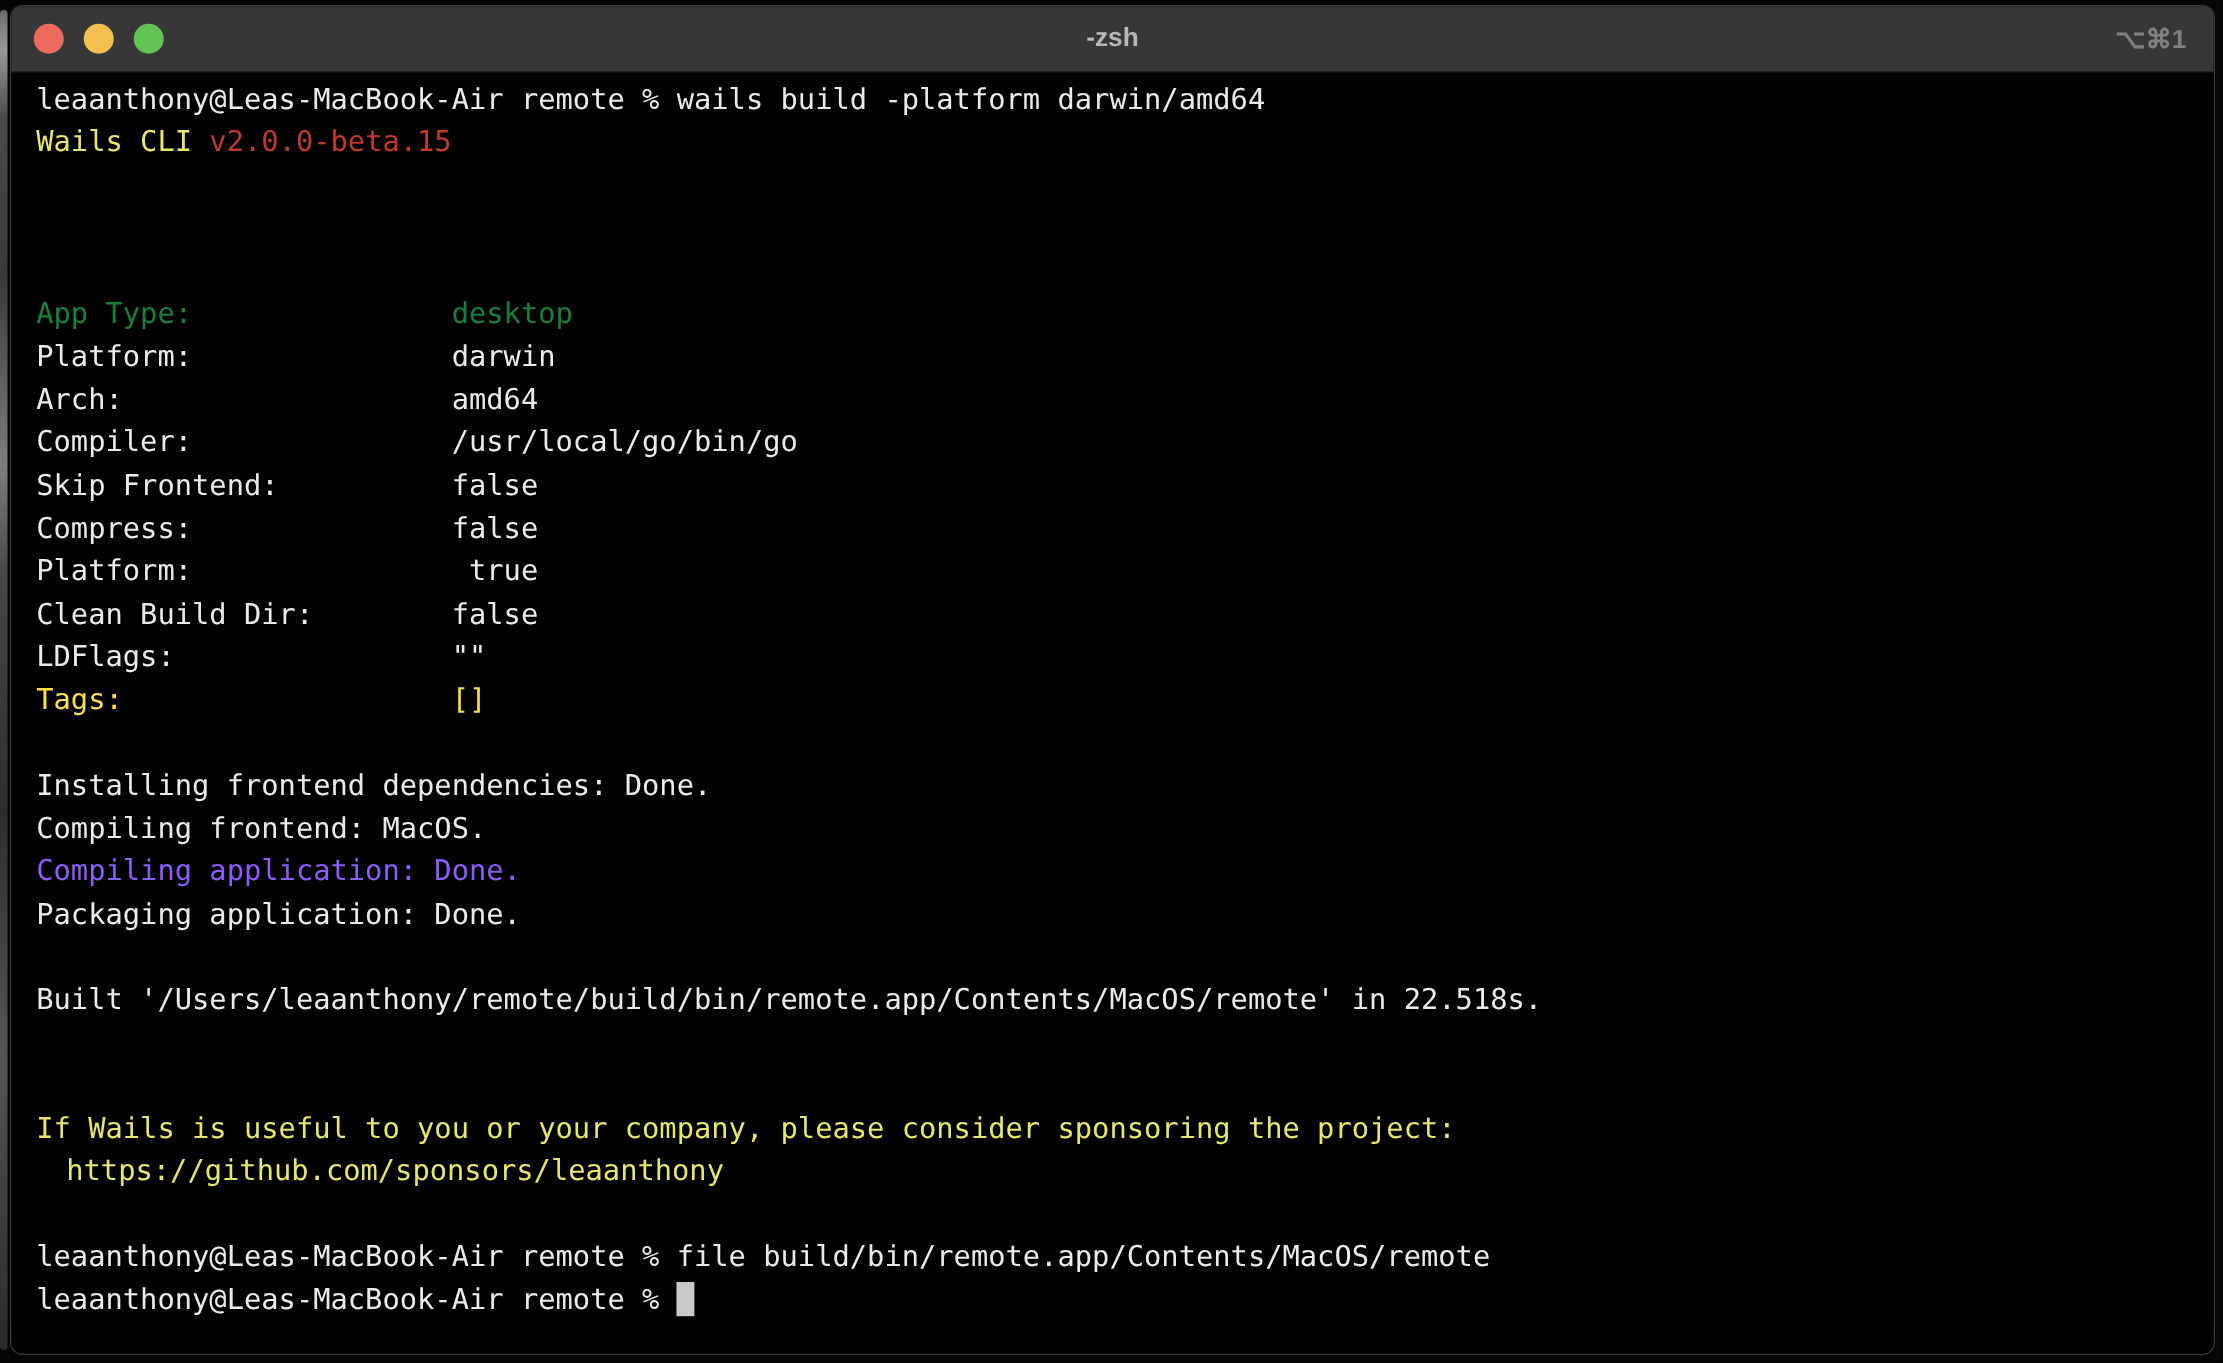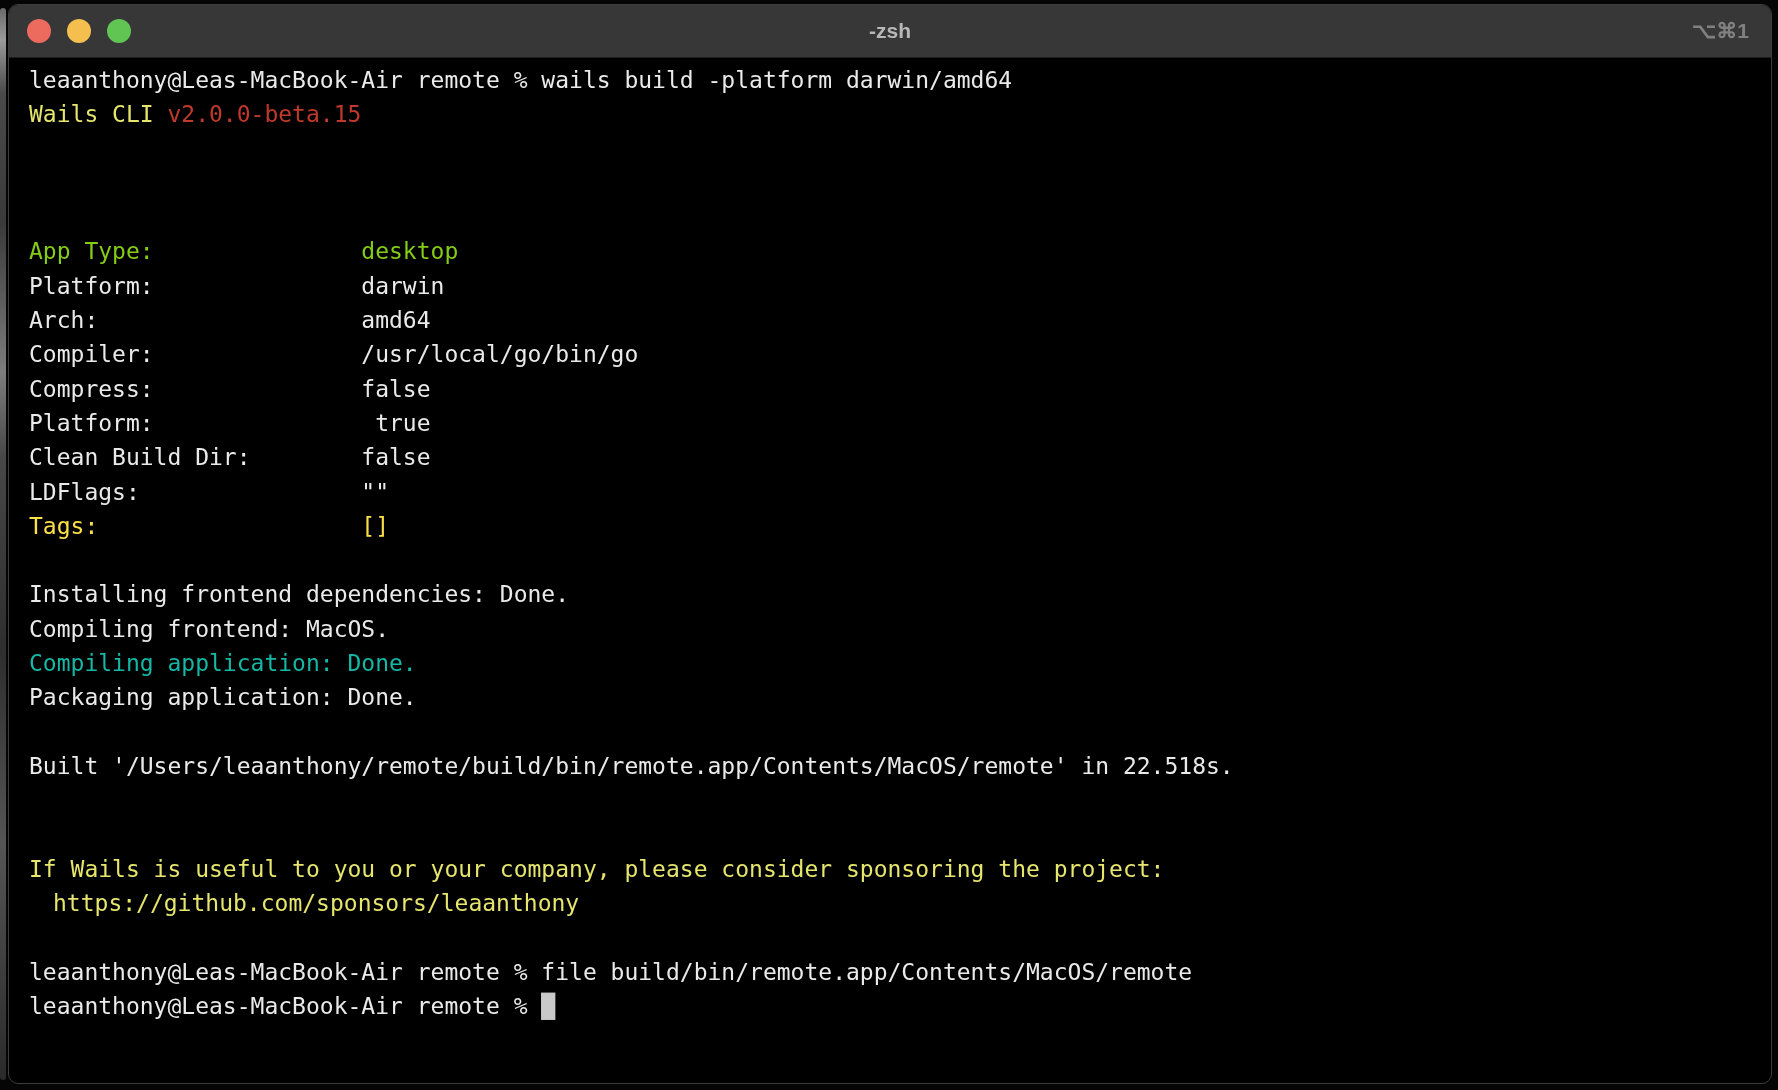--- a/index.html
+++ b/index.html
@@ -103,33 +103,34 @@
       <div class="window-title" style="color: rgb(184, 184, 184);">-zsh</div>
       <div class="titlebar-shortcut" style="color: rgb(128, 128, 128);">⌥⌘1</div>
     </div>
 
     <div class="terminal" style="background: rgb(0, 0, 0);">
         <div class="line"><span style="color: rgb(234, 234, 234);">leaanthony@Leas-MacBook-Air remote % wails build -platform darwin/amd64</span></div>
         <div class="line"><span style="color: rgb(230, 229, 108);">Wails CLI </span><span style="color: rgb(192, 57, 43);">v2.0.0-beta.15</span></div>
         <div class="line"></div>
         <div class="line"></div>
         <div class="line"></div>
-        <div class="line"><span style="color: #84cc16; margin-top: 22px;">App Type:               desktop</span></div>
+        <div class="line"><span style="color: #15803d; margin-top: 22px;">App Type:               desktop</span></div>
         <div class="line"><span style="color: rgb(234, 234, 234); text-align: right;">Platform:               darwin</span></div>
         <div class="line"><span style="color: rgb(234, 234, 234);">Arch:                   amd64</span></div>
         <div class="line"><span style="color: rgb(234, 234, 234);">Compiler:               /usr/local/go/bin/go</span></div>
+        <div class="line"><span style="color: rgb(234, 234, 234);">Skip Frontend:          false</span></div>
         <div class="line"><span style="color: rgb(234, 234, 234);">Compress:               false</span></div>
         <div class="line"><span style="color: rgb(234, 234, 234);">Platform:                true</span></div>
         <div class="line"><span style="color: rgb(234, 234, 234);">Clean Build Dir:        false</span></div>
         <div class="line"><span style="color: rgb(234, 234, 234);">LDFlags:                ""</span></div>
         <div class="line"><span style="color: #fde047;">Tags:                   []</span></div>
         <div class="line"></div>
         <div class="line"><span style="color: rgb(234, 234, 234);">Installing frontend dependencies: Done.</span></div>
         <div class="line"><span style="color: rgb(234, 234, 234);">Compiling frontend: MacOS.</span></div>
-        <div class="line"><span style="color: #14b8a6;">Compiling application: Done.</span></div>
+        <div class="line"><span style="color: #8b5cf6;">Compiling application: Done.</span></div>
         <div class="line"><span style="color: rgb(234, 234, 234);">Packaging application: Done.</span></div>
         <div class="line"></div>
         <div class="line"><span style="color: rgb(234, 234, 234);">Built '/Users/leaanthony/remote/build/bin/remote.app/Contents/MacOS/remote' in 22.518s.</span></div>
         <div class="line"></div>
         <div class="line"></div>
         <div class="line"><span style="color: rgb(230, 229, 108);">If Wails is useful to you or your company, please consider sponsoring the project:</span></div>
         <div class="line"><span style="color: rgb(230, 229, 108); margin-left: 24px;">https://github.com/sponsors/leaanthony</span></div>
         <div class="line"></div>
         <div class="line"><span style="color: rgb(234, 234, 234);">leaanthony@Leas-MacBook-Air remote % file build/bin/remote.app/Contents/MacOS/remote</span></div>
         <div class="line"><span style="color: rgb(234, 234, 234);">leaanthony@Leas-MacBook-Air remote % </span><span style="color: rgb(201, 201, 201);">█</span></div>

